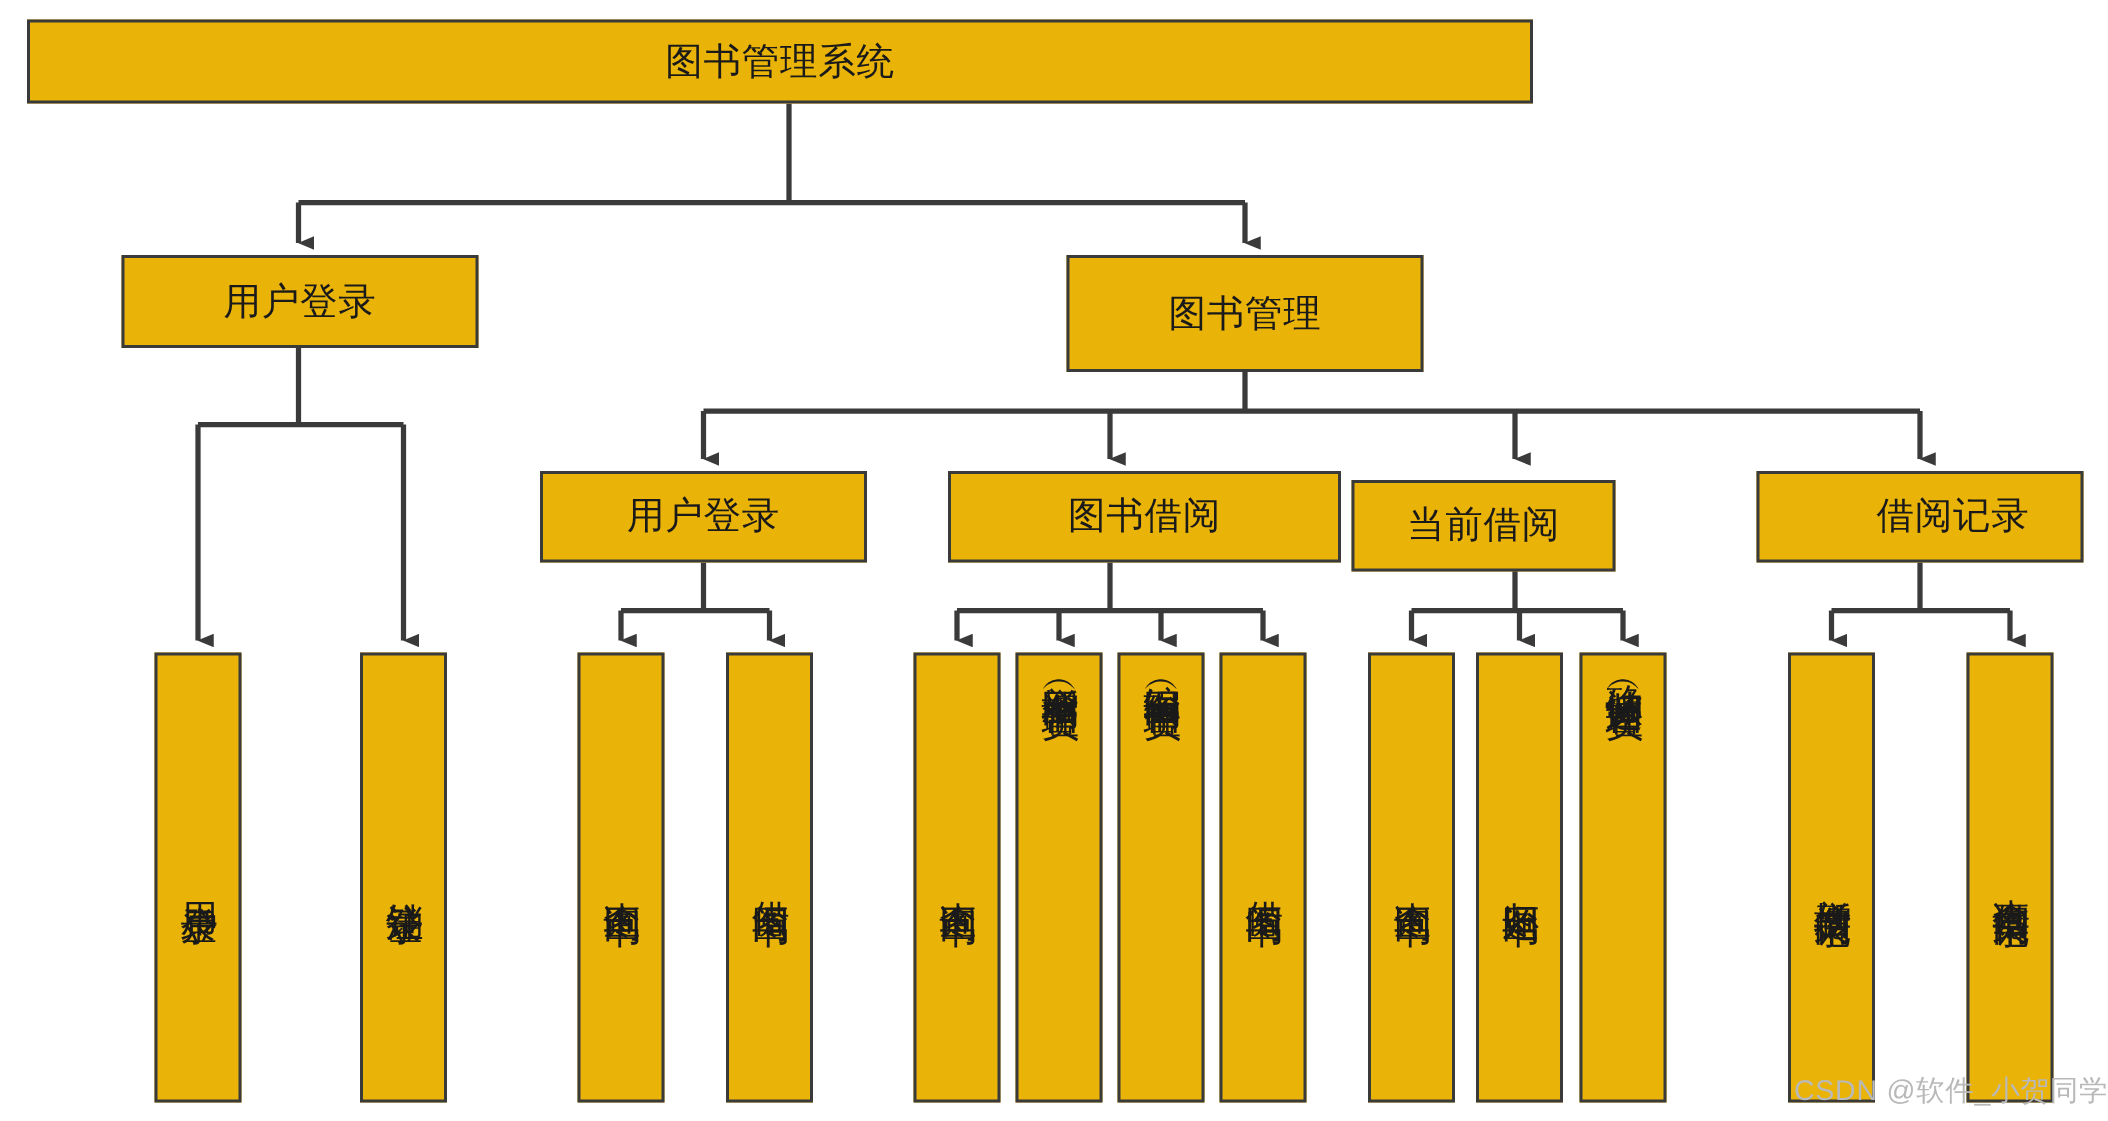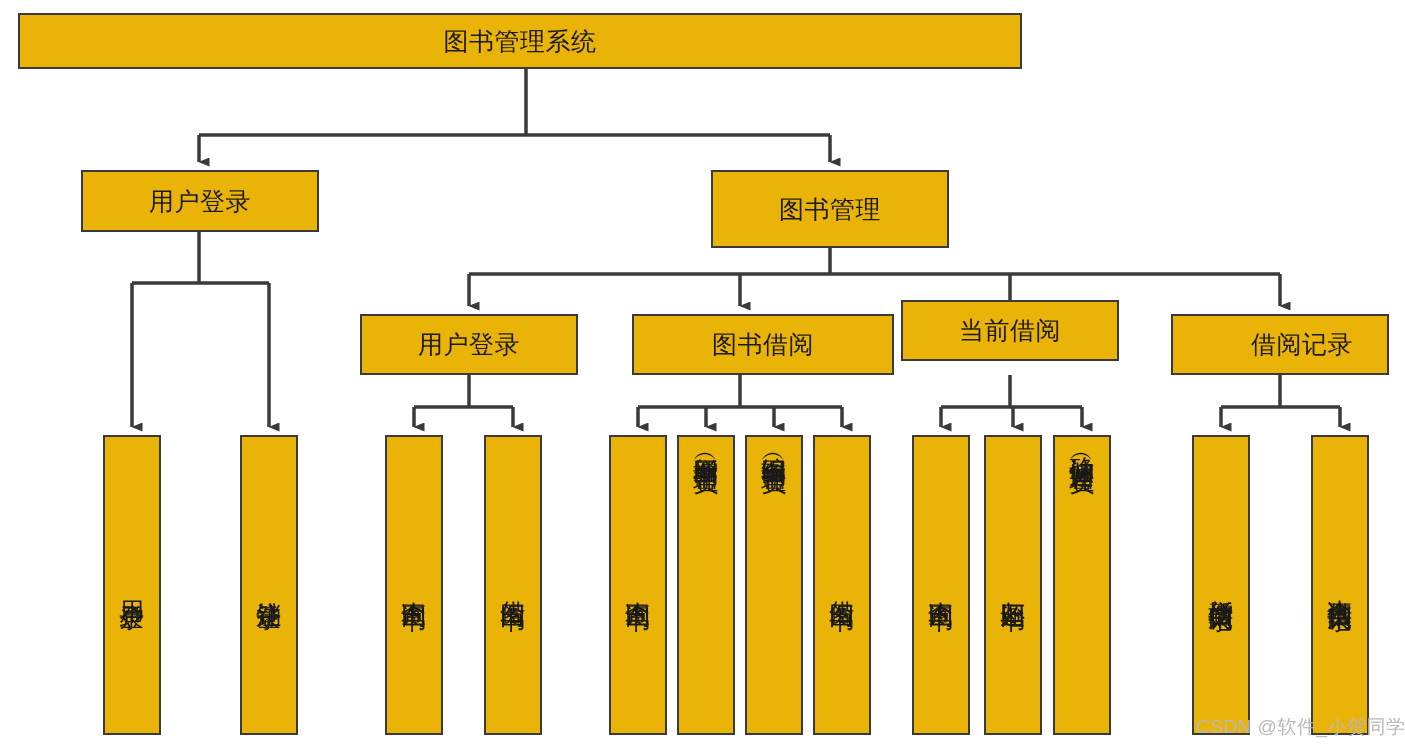--- a/index.html
+++ b/index.html
@@ -133,21 +133,21 @@
   <div class="node" style="left:711px; top:170px; width:238px; height:78px;">
     <span class="label">图书管理</span>
   </div>
 
   <div class="node" style="left:360px; top:314px; width:218px; height:61px;">
     <span class="label">用户登录</span>
   </div>
   <div class="node" style="left:632px; top:314px; width:262px; height:61px;">
     <span class="label">图书借阅</span>
   </div>
-  <div class="node" style="left:901px; top:300px; width:218px; height:61px;">
+  <div class="node" style="left:901px; top:320px; width:176px; height:61px;">
     <span class="label">当前借阅</span>
   </div>
   <div class="node" style="left:1171px; top:314px; width:218px; height:61px;padding-left:44px;">
     <span class="label">借阅记录</span>
   </div>
 
   <div class="node leaf centered" style="left:103px; top:435px; width:58px; height:300px;">
     <span class="label">用户登录</span>
   </div>
   <div class="node leaf centered" style="left:240px; top:435px; width:58px; height:300px;">

